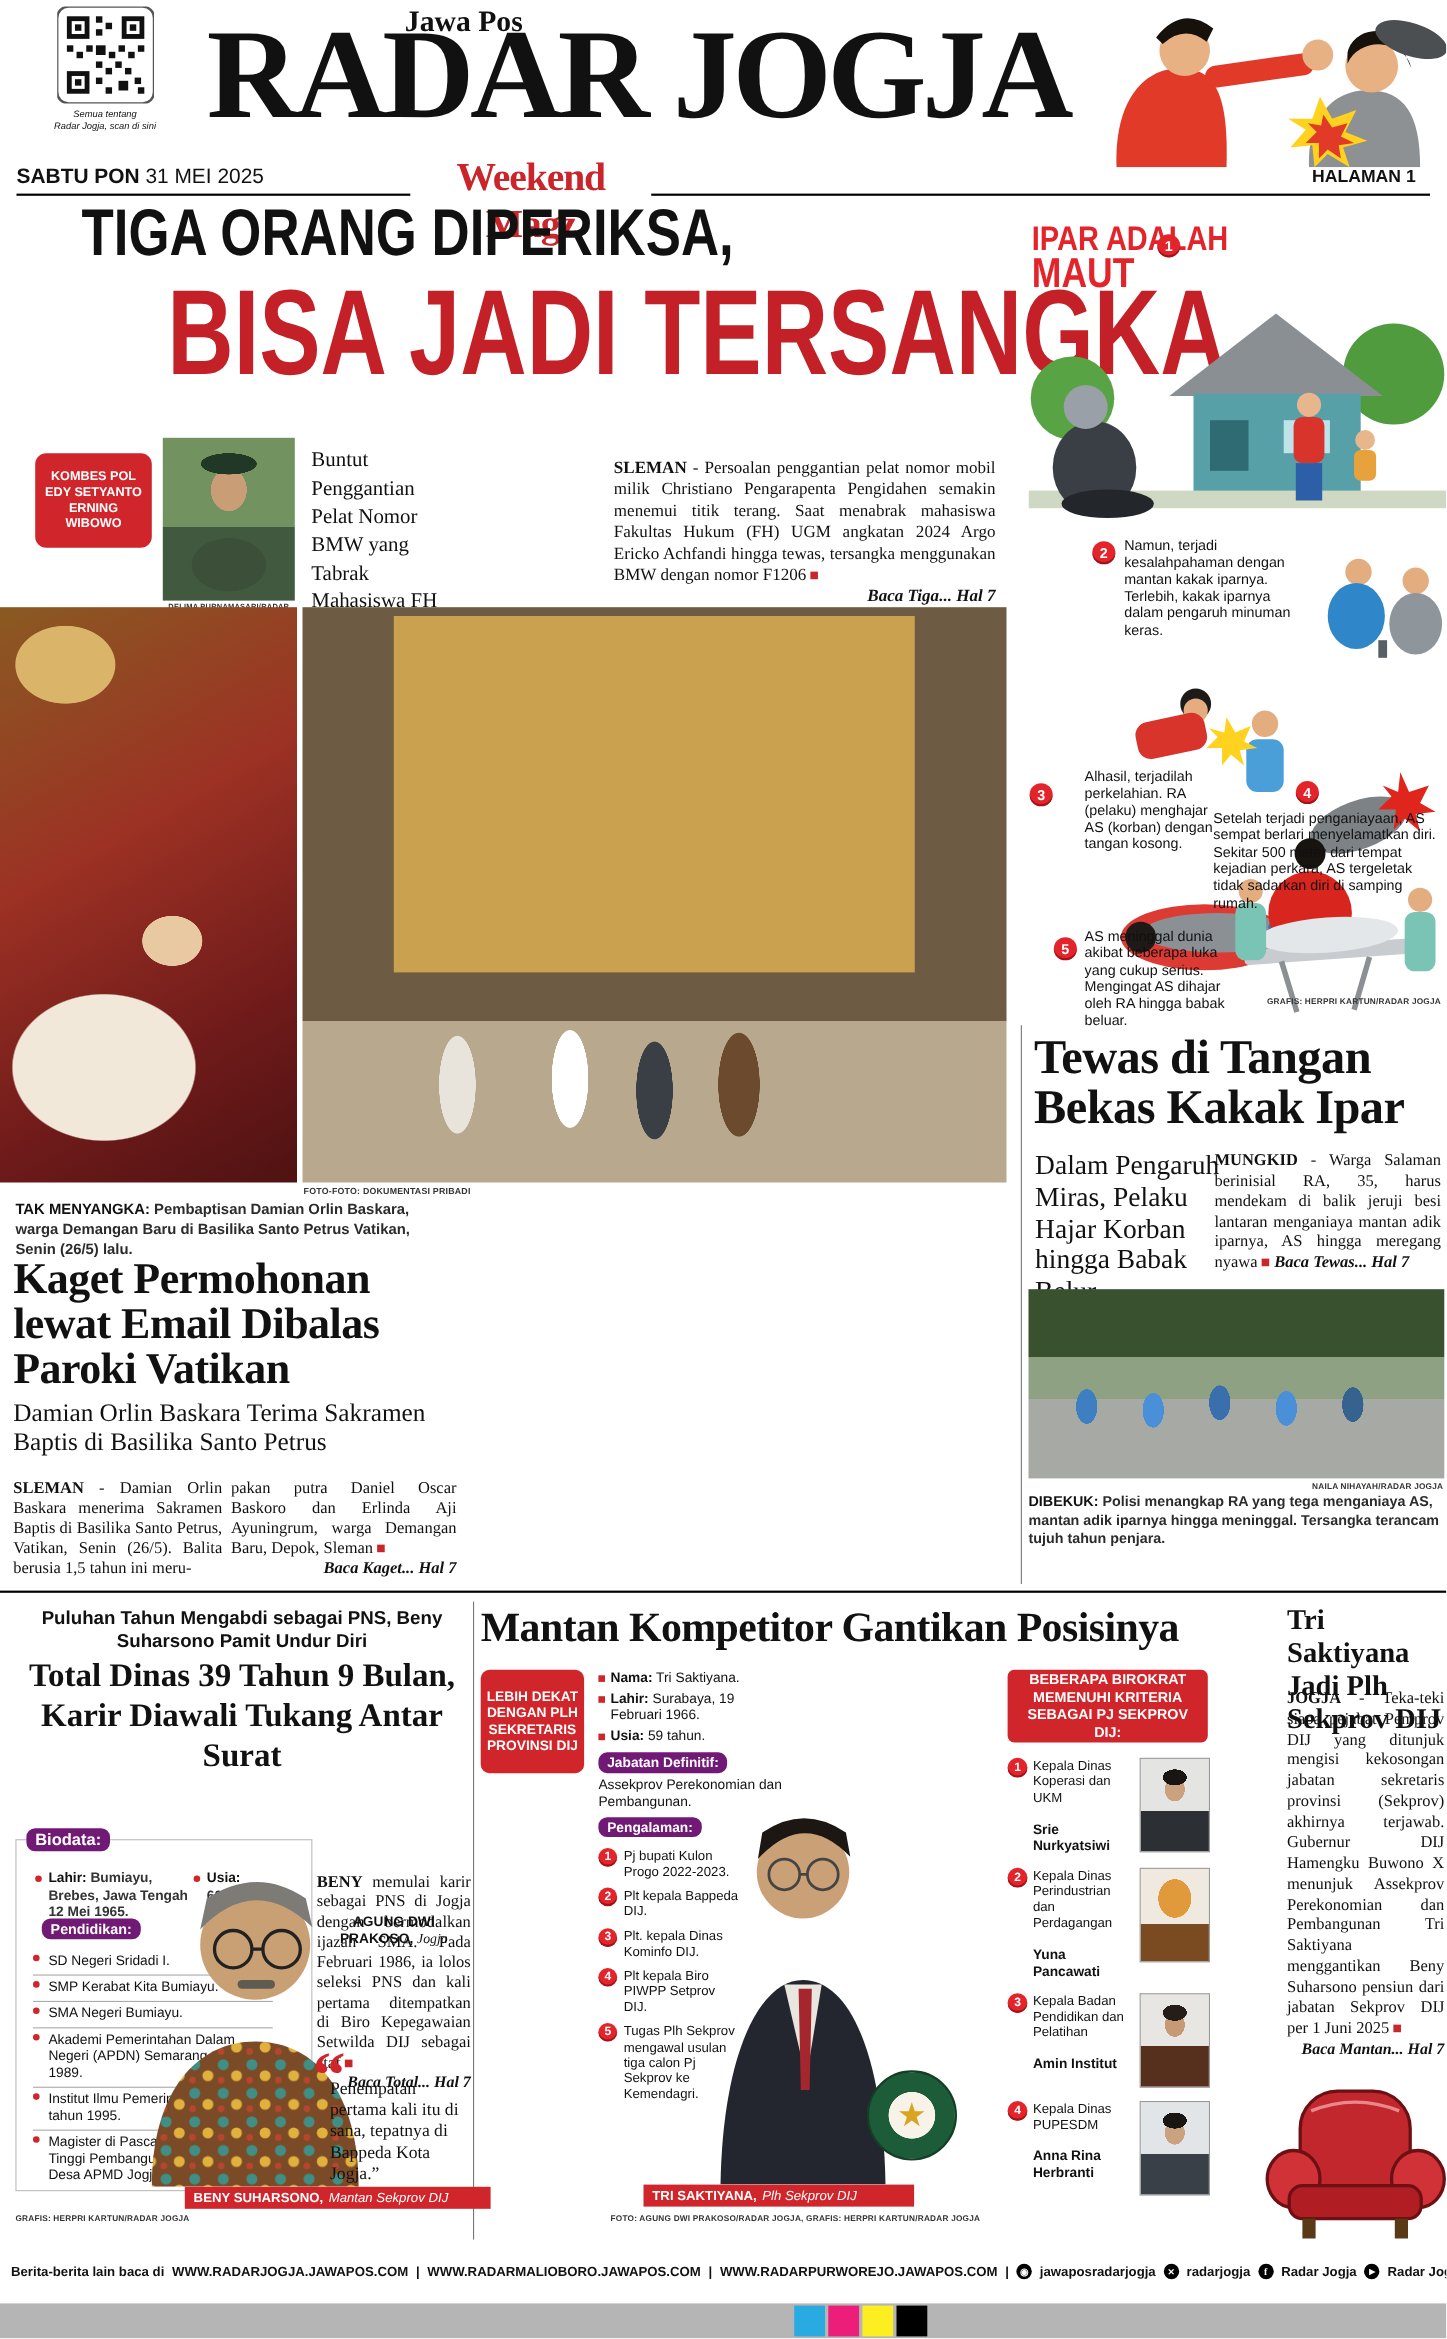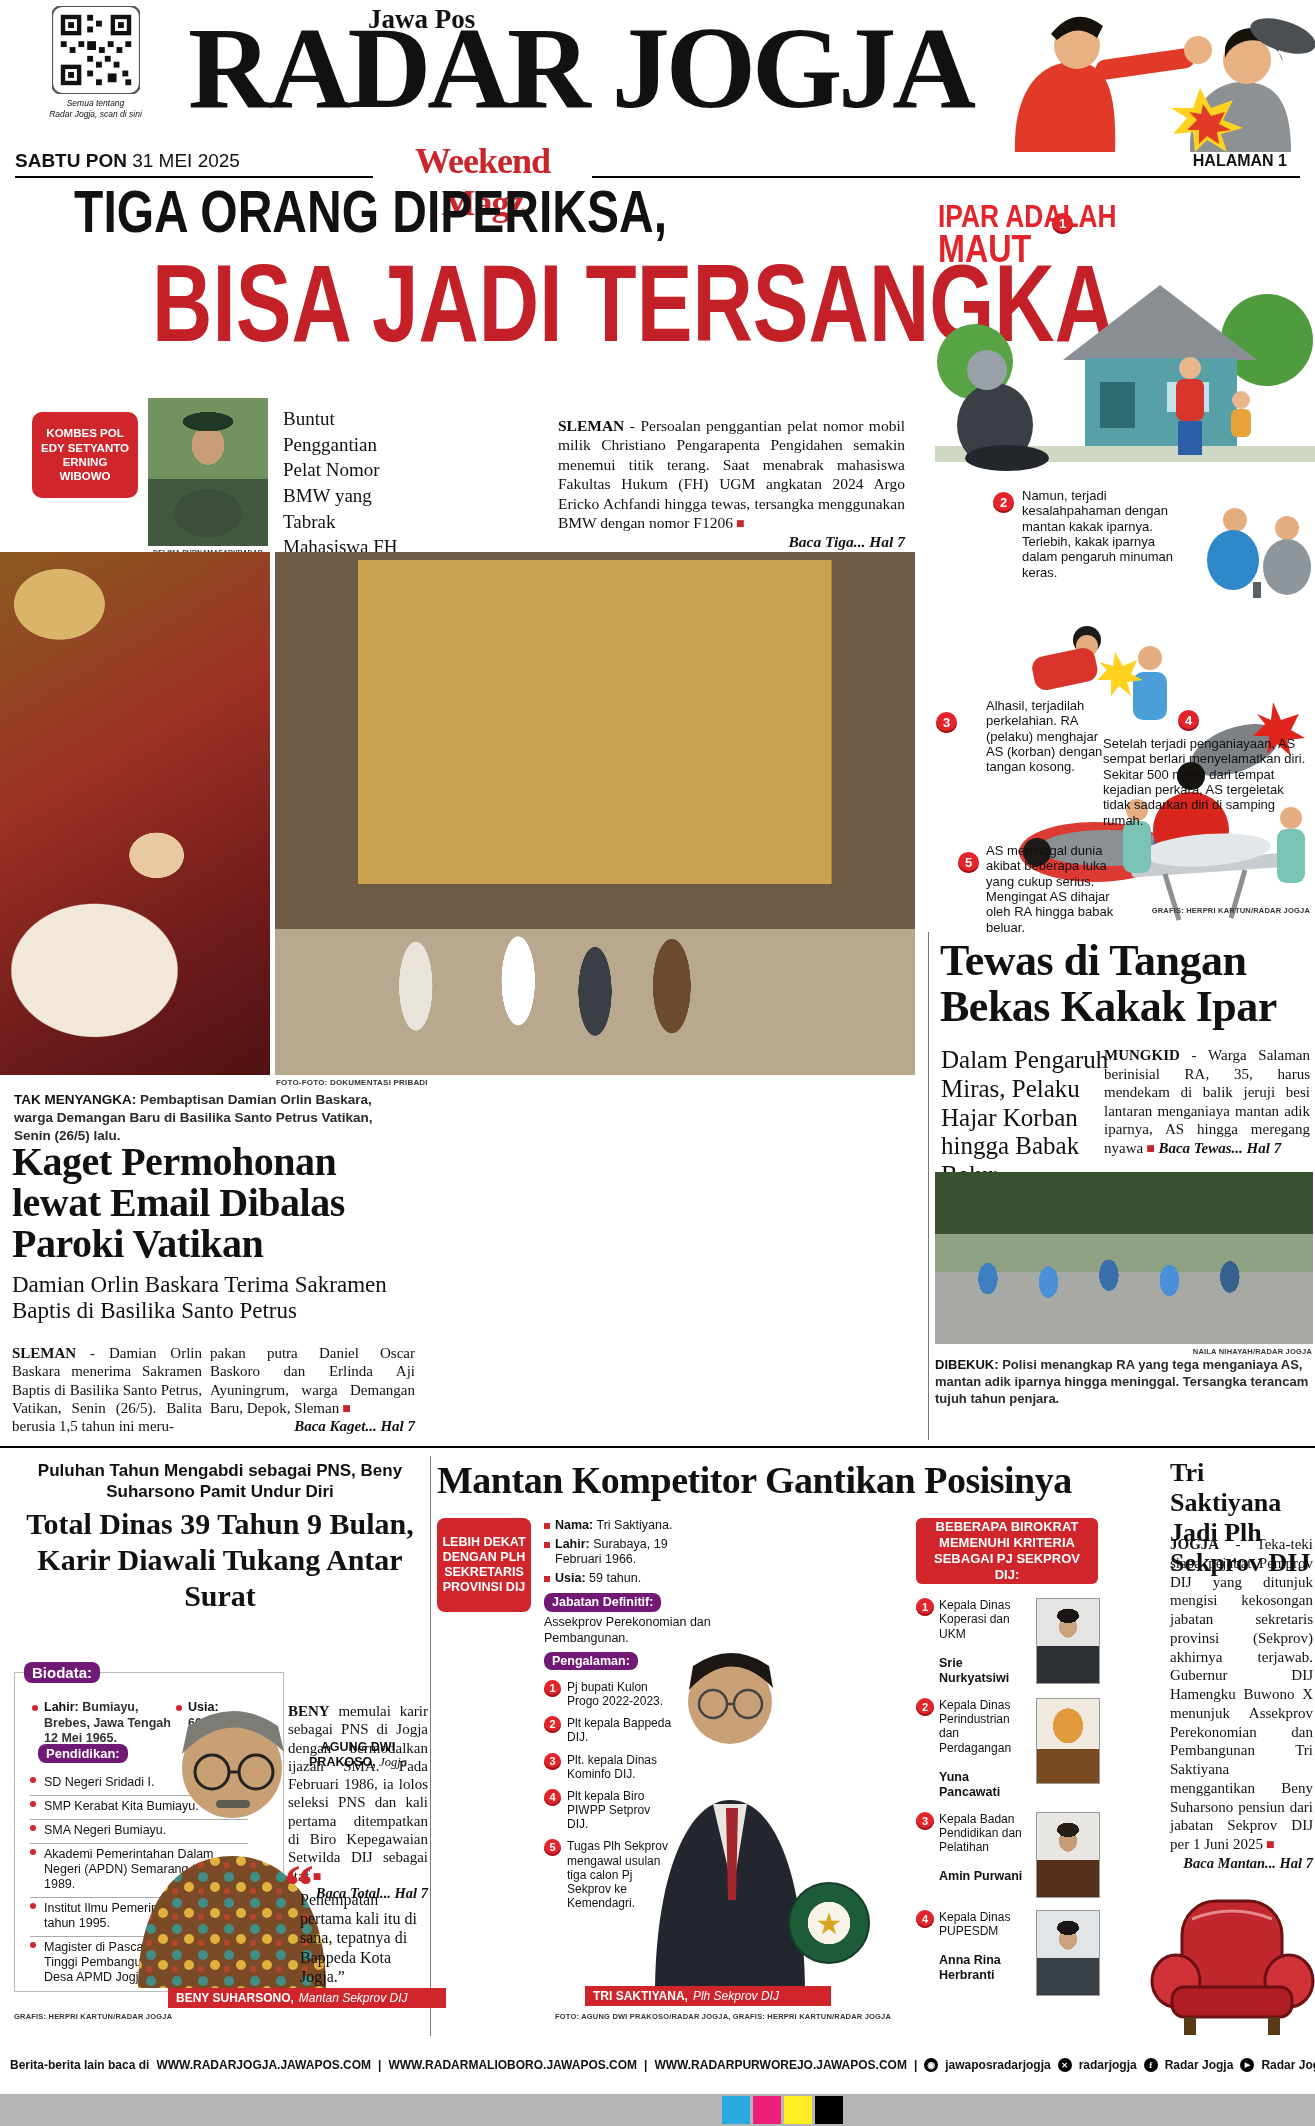--- a/index.html
+++ b/index.html
@@ -385,21 +385,21 @@
       </span>
       <span class="kr-photo" style="background:
         radial-gradient(24px 28px at 50% 32%, #e09a3c 0 62%, transparent 63%),
         radial-gradient(13px 16px at 50% 35%, #caa37e 0 58%, transparent 59%),
         linear-gradient(180deg,#efe9df 0 60%, #7a4a20 60% 100%);"></span>
     </div>
     <div class="kr-row">
       <span class="ncirc" style="width:18px;height:18px;font-size:11px;">3</span>
       <span style="width:92px;font-size:12px;line-height:1.2;">
         <span>Kepala Badan Pendidikan dan Pelatihan</span><br><br>
-        <span style="font-weight:bold;font-size:12.5px;">Amin Purwani</span>
+        <span style="font-weight:bold;font-size:12.5px;">Amin Institut</span>
       </span>
       <span class="kr-photo" style="background:
         radial-gradient(18px 12px at 50% 20%, #241d18 0 60%, transparent 61%),
         radial-gradient(15px 18px at 50% 33%, #c69a74 0 60%, transparent 61%),
         linear-gradient(180deg,#e8e6e2 0 56%, #56301d 56% 100%);"></span>
     </div>
     <div class="kr-row">
       <span class="ncirc" style="width:18px;height:18px;font-size:11px;">4</span>
       <span style="width:92px;font-size:12px;line-height:1.2;">
         <span>Kepala Dinas PUPESDM</span><br><br>

